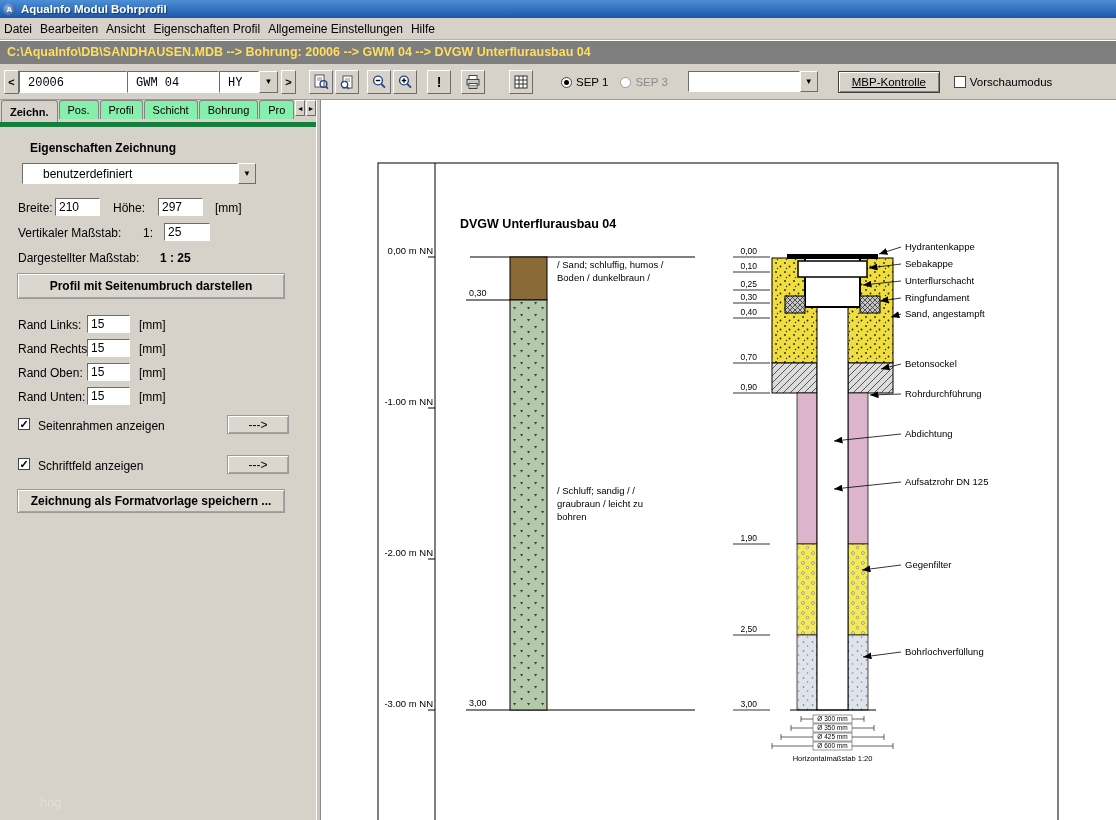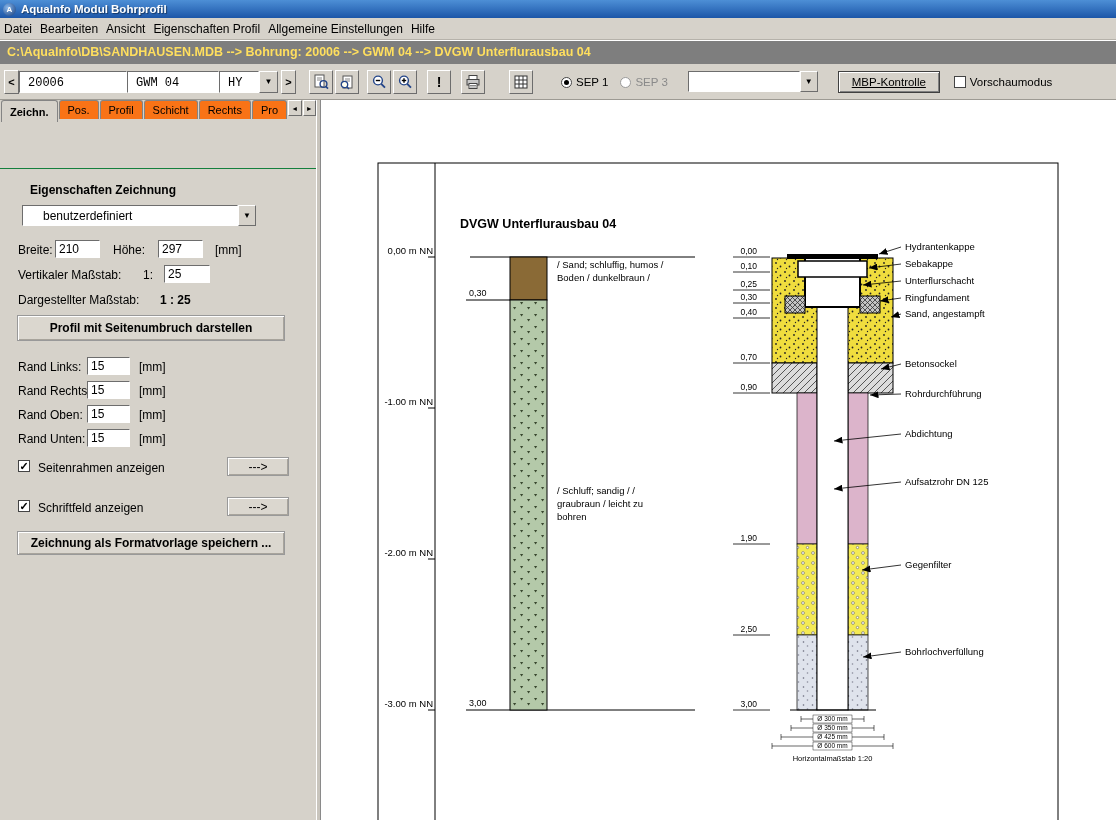--- a/index.html
+++ b/index.html
@@ -47,25 +47,25 @@
   .cb .chk { font-size:11px; font-weight:bold; line-height:10px; display:block; }
   .defbtn { background:#d6d2ca; border:1px solid #404040; box-shadow:inset 1px 1px 0 #fff, inset -1px -1px 0 #808080;
     height:22px; font-size:11.5px; display:inline-flex; align-items:center; justify-content:center;text-decoration:underline; }
   .tb-label { margin-left:4px; font-size:11.5px; }
 
   
   .leftpanel { position:absolute; left:0; top:100px; width:316px; height:720px; background:#d6d2ca; }
   .splitter { position:absolute; left:316px; top:100px; width:5px; height:720px; background:#c9c5bd;
     border-left:1px solid #fff; border-right:1px solid #8a8a8a; }
   .tabs { position:absolute; left:0; top:0; width:316px; height:22px; display:flex; }
-  .tab { border:1px solid #848484; border-bottom:none; border-radius:3px 3px 0 0; background:#f97316;
+  .tab { border:1px solid #848484; border-bottom:none; border-radius:3px 3px 0 0; background:#86efac;
     padding:3px 8px 2px; font-size:11px; margin-left:1px; height:19px; }
   .tab.active { background:#d6d2ca; font-weight:bold; height:22px; padding-top:5px; position:relative; z-index:2; }
   .tabscroll { width:14px; height:16px; font-size:7px; margin-left:1px; }
-  .panelbody { position:absolute; left:0; top:22px; width:316px; height:554px; border-top:1px solid #15803d;margin-top:46px; }
+  .panelbody { position:absolute; left:0; top:22px; width:316px; height:554px; border-top:5px solid #15803d; }
   .pl { position:absolute; font-size:12px; white-space:nowrap; }
   .pin { position:absolute; height:18px; background:#fff; border:1px solid; border-color:#6d6d6d #fff #fff #6d6d6d;
     font-size:12px; padding:5px 3px; font-family:"Liberation Sans",sans-serif; }
   .btn3d { position:absolute; background:#dbd7cf; border:1px solid #999; box-shadow:inset 1px 1px 0 #fff, inset -1px -1px 0 #a8a49c;
     font-size:12px; font-weight:bold; display:flex; align-items:center; justify-content:center; cursor:default; }
   .arrowbtn { font-weight:normal; font-size:12px; }
   .watermark { position:absolute; left:40px; top:668px; color:#e2dfd8; font-size:13px; }
 
   
   .canvas { position:absolute; left:321px; top:100px; width:795px; height:720px; background:#fff; }
@@ -180,21 +180,21 @@
     <span class="cb"></span><span class="tb-label">Vorschaumodus</span>
   </span>
 </div>
 
 <div class="leftpanel">
   <div class="tabs">
     <span class="tab active">Zeichn.</span>
     <span class="tab">Pos.</span>
     <span class="tab">Profil</span>
     <span class="tab">Schicht</span>
-    <span class="tab">Rechts</span>
+    <span class="tab">Bohrung</span>
     <span class="tab">Pro</span>
     <span class="tbtn tabscroll">
         <span>◄</span>
       </span>
     <span class="tbtn tabscroll">
         <span>►</span>
       </span>
   </div>
 
   <div class="panelbody">

